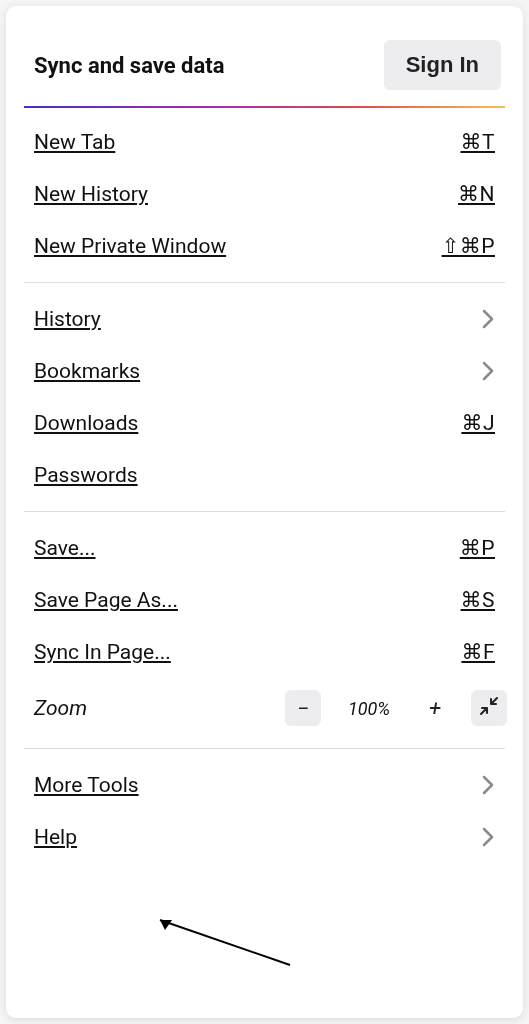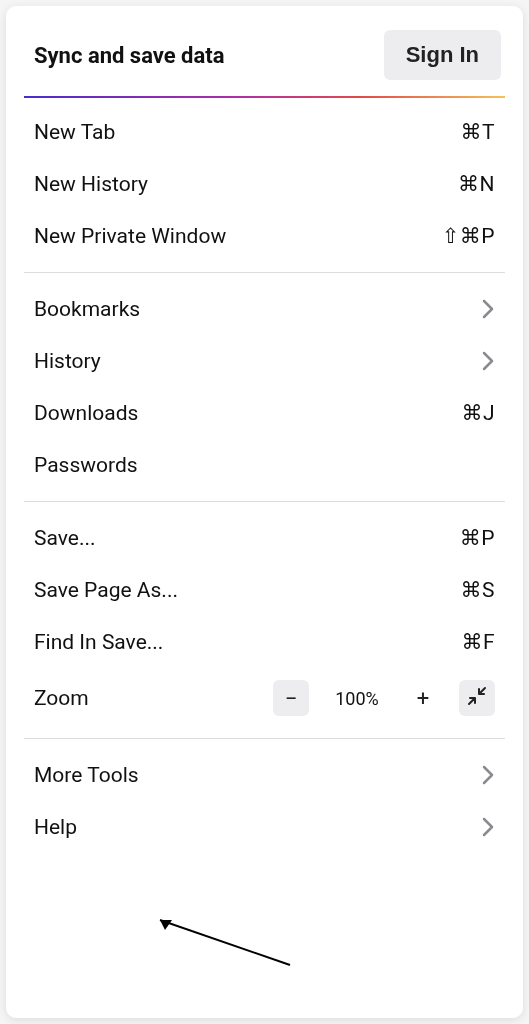--- a/index.html
+++ b/index.html
@@ -16,21 +16,21 @@
     box-shadow: 0 2px 10px rgba(0,0,0,0.1);
     width: 100%;
     height: 100%;
     overflow: hidden;
     padding-bottom: 10px;
   }
   .header {
     display: flex;
     align-items: center;
     justify-content: space-between;
-    padding: 24px 22px 16px 28px;
+    padding: 34px 22px 16px 28px;
     gap: 28px;
   }
   .header-title {
     font-size: 22px;
     font-weight: 700;
     color: #111;
   }
   .signin-btn {
     background: #ededf0;
     border: none;
@@ -53,37 +53,39 @@
     margin: 2px 18px;
   }
   .item {
     display: flex;
     align-items: center;
     justify-content: space-between;
     padding: 14px 28px;
     font-size: 21px;
     color: #111;
     cursor: pointer;
+    text-decoration: underline;
   }
   .item-label { flex: 1; }
   .shortcut {
     font-size: 21px;
     color: #111;
     letter-spacing: 0.5px;
   }
   .chevron {
     color: #8a8a8f;
   }
   .chevron svg { display:block; }
   .zoom-row {
     display: flex;
     align-items: center;
-    padding: 12px 28px 12px 28px;
+    padding: 12px 16px 12px 28px;
     font-size: 21px;
     color: #111;
+    font-style: italic;
   }
   .zoom-label { flex: 1; }
   .zoom-controls {
     display: flex;
     align-items: center;
     gap: 18px;
   }
   .zoom-btn {
     width: 36px;
     height: 36px;
@@ -136,29 +138,29 @@
     <div class="item">
       <span class="item-label">New Private Window</span>
       <span class="shortcut">⇧⌘P</span>
     </div>
   </div>
 
   <div class="divider"></div>
 
   <div class="group">
     <div class="item">
+      <span class="item-label">History</span>
+      <span class="chevron">
+        <svg width="14" height="22" viewBox="0 0 14 22">
+            <path d="M3 3 L11 11 L3 19" stroke="#8a8a8f" stroke-width="2.5" fill="none" stroke-linecap="round" stroke-linejoin="round"></path>
+          </svg>
+      </span>
+    </div>
+    <div class="item">
       <span class="item-label">Bookmarks</span>
-      <span class="chevron">
-        <svg width="14" height="22" viewBox="0 0 14 22">
-            <path d="M3 3 L11 11 L3 19" stroke="#8a8a8f" stroke-width="2.5" fill="none" stroke-linecap="round" stroke-linejoin="round"></path>
-          </svg>
-      </span>
-    </div>
-    <div class="item">
-      <span class="item-label">History</span>
       <span class="chevron">
         <svg width="14" height="22" viewBox="0 0 14 22">
             <path d="M3 3 L11 11 L3 19" stroke="#8a8a8f" stroke-width="2.5" fill="none" stroke-linecap="round" stroke-linejoin="round"></path>
           </svg>
       </span>
     </div>
     <div class="item">
       <span class="item-label">Downloads</span>
       <span class="shortcut">⌘J</span>
     </div>
@@ -172,21 +174,21 @@
   <div class="group">
     <div class="item">
       <span class="item-label">Save...</span>
       <span class="shortcut">⌘P</span>
     </div>
     <div class="item">
       <span class="item-label">Save Page As...</span>
       <span class="shortcut">⌘S</span>
     </div>
     <div class="item">
-      <span class="item-label">Find In Save...</span>
+      <span class="item-label">Sync In Page...</span>
       <span class="shortcut">⌘F</span>
     </div>
     <div class="zoom-row">
       <span class="zoom-label">Zoom</span>
       <div class="zoom-controls">
         <div class="zoom-btn">
           <span>−</span>
         </div>
         <span class="zoom-value">100%</span>
         <div class="zoom-btn plain">

